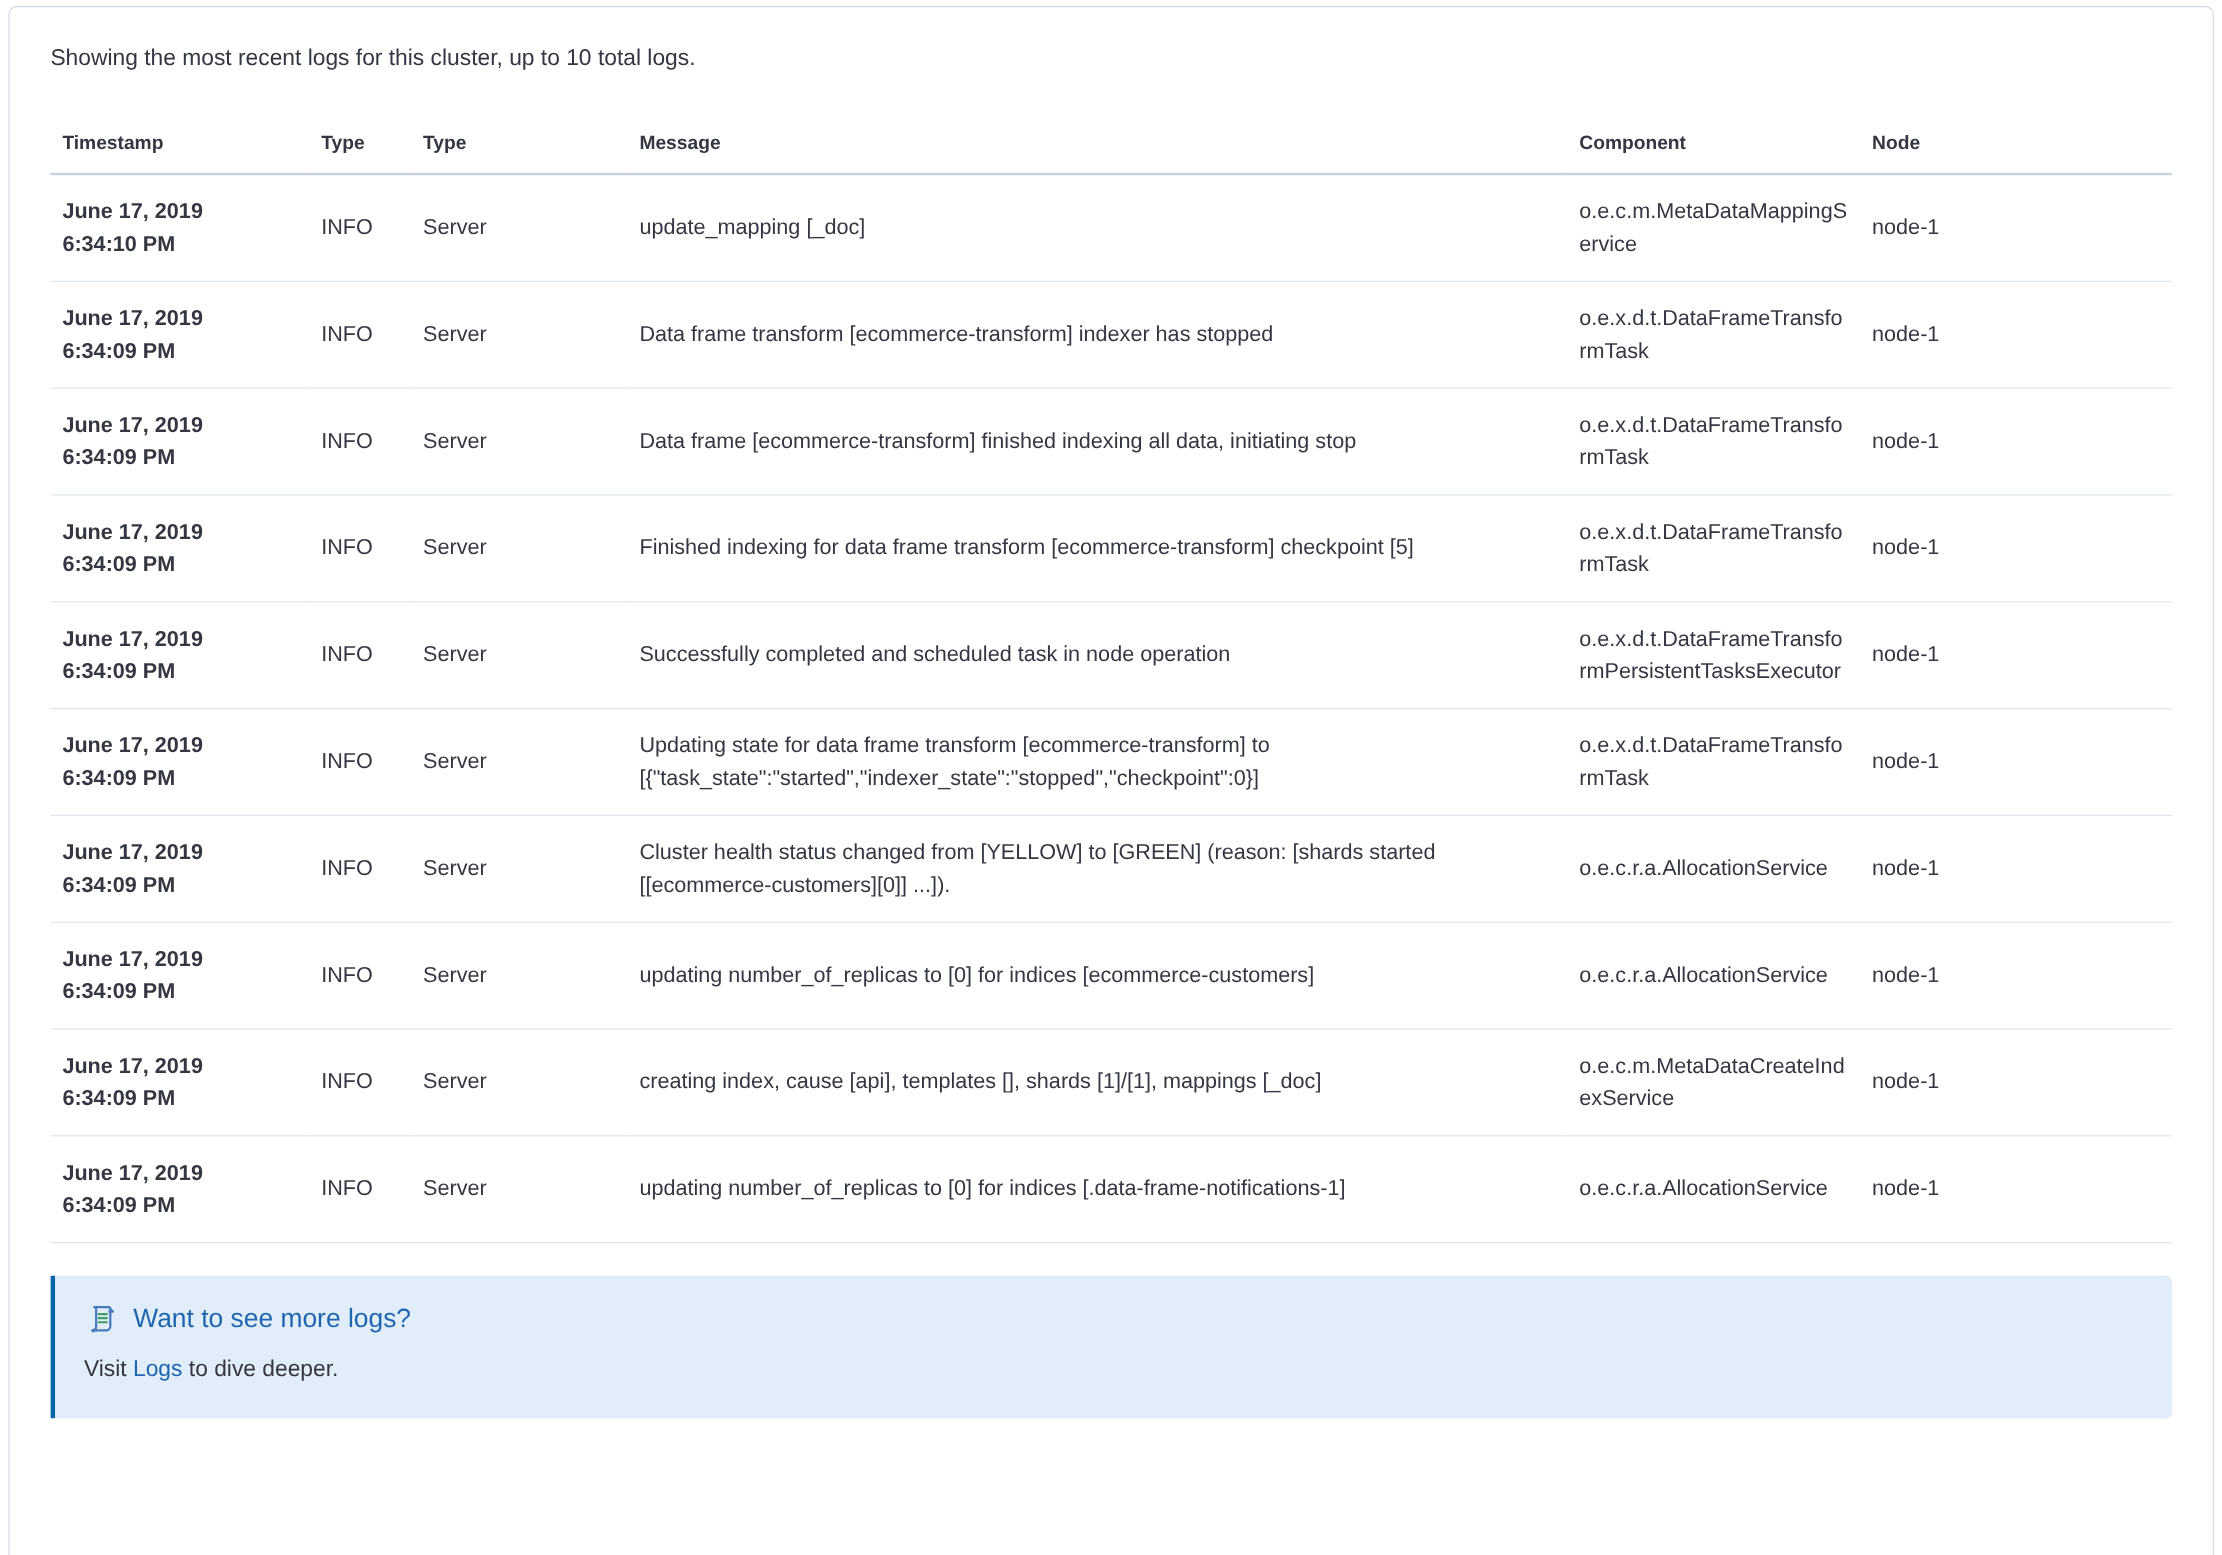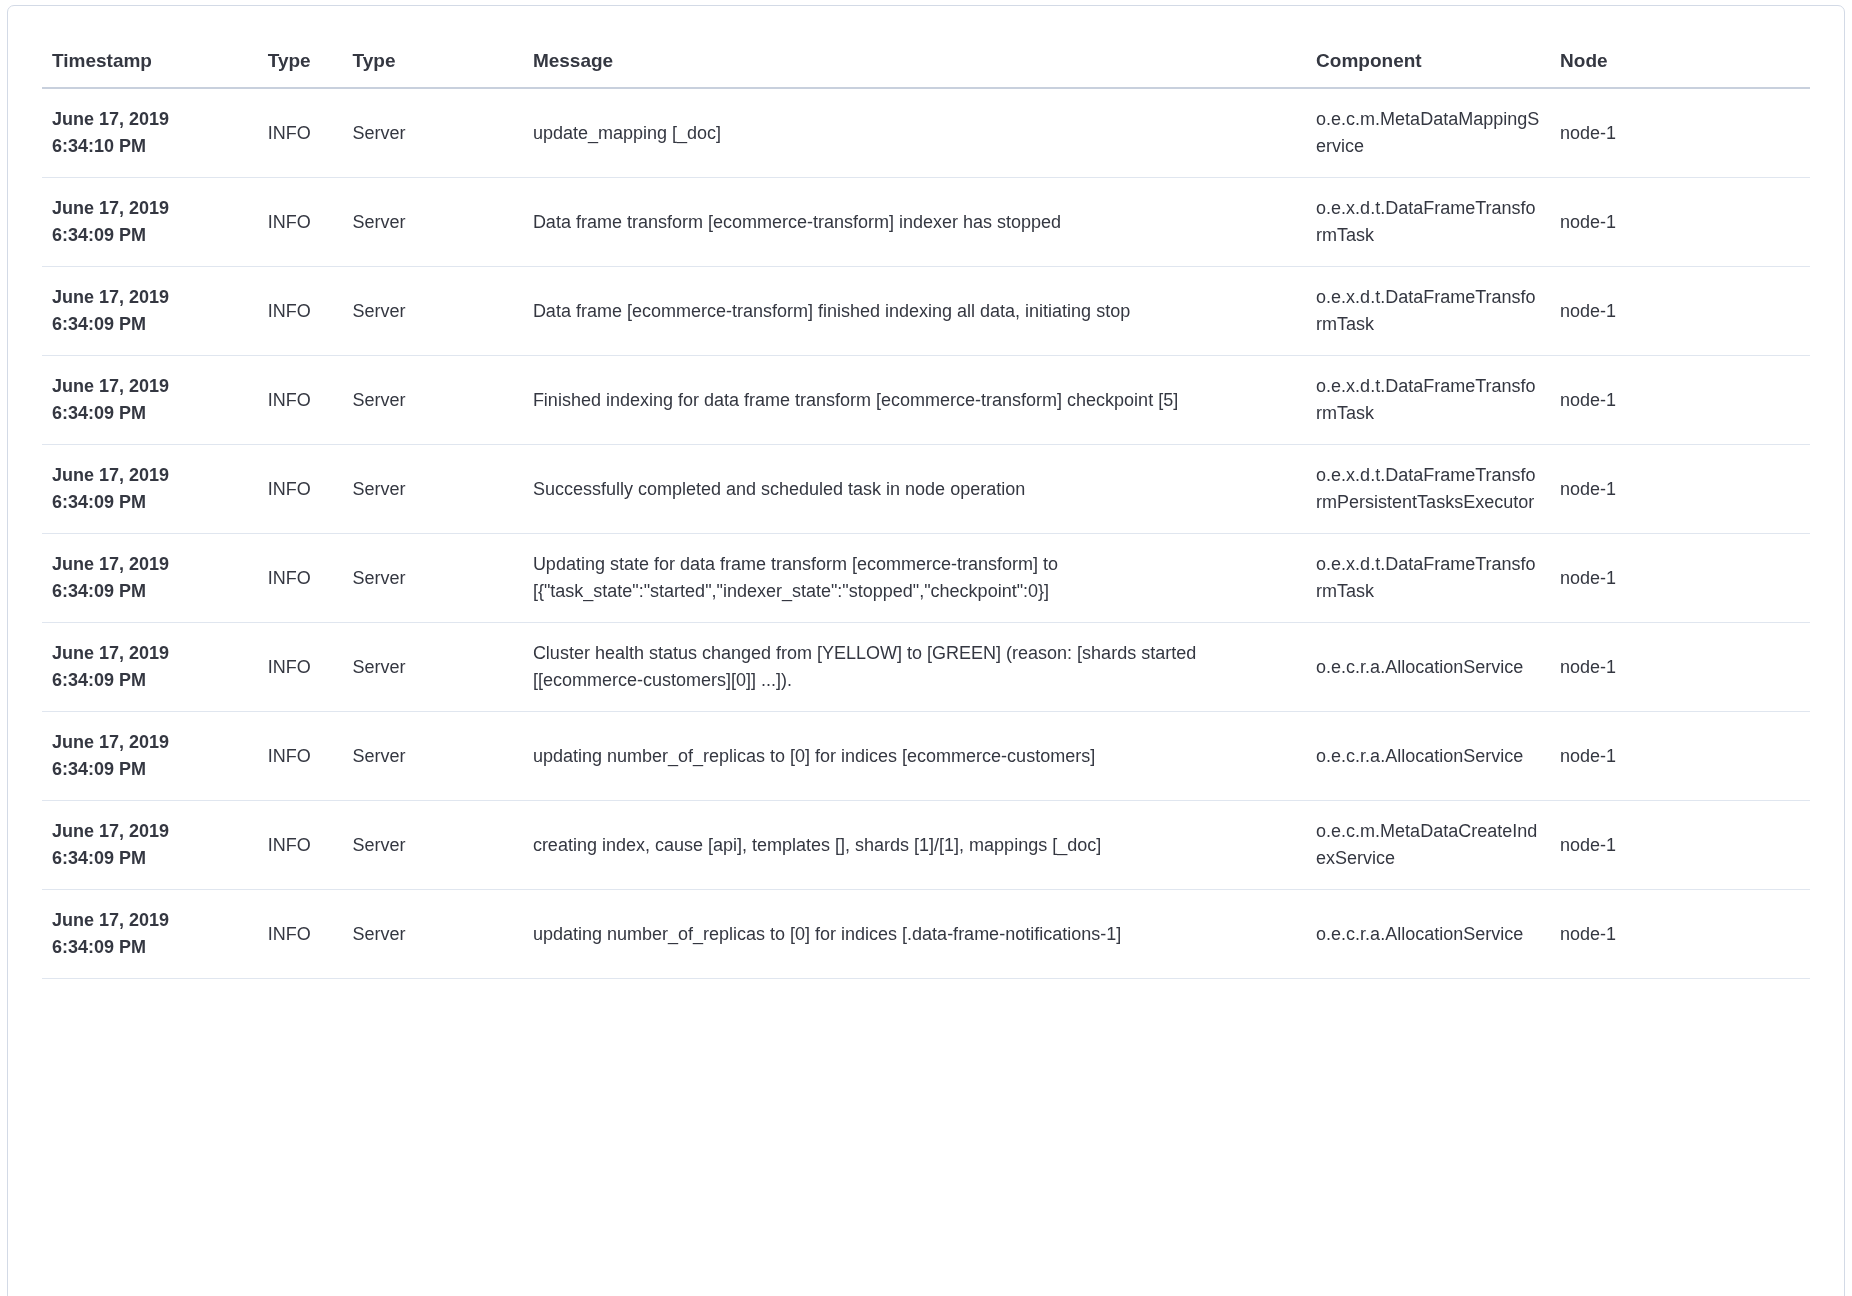--- a/index.html
+++ b/index.html
@@ -34,21 +34,21 @@
     line-height: 1.4;
     color: #343741;
   }
   table.logs {
     width: 100%;
     border-collapse: collapse;
     table-layout: fixed;
   }
   table.logs th {
     text-align: left;
-    font-size: 19px;
+    font-size: 16px;
     font-weight: 700;
     color: #343741;
     padding: 14px 10px 15px 10px;
     border-bottom: 2px solid #c8d0dd;
     vertical-align: middle;
   }
   table.logs td {
     font-size: 18px;
     line-height: 1.5;
     color: #343741;
@@ -94,20 +94,21 @@
     text-decoration: none;
     cursor: pointer;
   }
   .logs-icon-svg { display: block; }
 </style>
 </head>
 <body>
 
 <div class="panel">
 
+  <p class="page-subtitle">Showing the most recent logs for this cluster, up to 10 total logs.</p>
 
   <table class="logs">
     <colgroup>
       <col class="c-timestamp">
         <col class="c-level">
         <col class="c-type">
       <col class="c-message">
         <col class="c-component">
         <col class="c-node">
     </colgroup>
@@ -248,14 +249,34 @@
       <td class="cell-type">Server</td>
       <td class="cell-message">
         <span class="msg-inner">updating number_of_replicas to [0] for indices [.data-frame-notifications-1]</span>
       </td>
       <td class="cell-component">o.e.c.r.a.AllocationService</td>
       <td class="cell-node">node-1</td>
     </tr>
       </tbody>
   </table>
 
+  <div class="callout">
+    <div class="callout-header">
+      <span>
+        <svg class="logs-icon-svg" viewBox="0 0 32 32" width="27" height="27">
+          <g fill="none" stroke="#4a7bbc" stroke-width="2.2" stroke-linejoin="round">
+            <path d="M10 5h14a2 2 0 0 1 2 2v17a4 4 0 0 1-4 4H8a4 4 0 0 0 4-4V7a2 2 0 0 0-2-2z"></path>
+            <path d="M12 24v1a4 4 0 0 1-4 4"></path>
+            <path d="M26 7l2.5 2.5h-4.5"></path>
+          </g>
+          <g fill="none" stroke="#3f9e63" stroke-width="2.2" stroke-linecap="round">
+            <path d="M14.5 12h8M14.5 16h8M14.5 20h8"></path>
+          </g>
+        </svg>
+      </span>
+      <span class="callout-title">Want to see more logs?</span>
+    </div>
+    <div class="callout-body">
+      <span>Visit </span><a class="callout-link">Logs</a><span> to dive deeper.</span>
+    </div>
+  </div>
 
 </div>
 
 </body></html>

